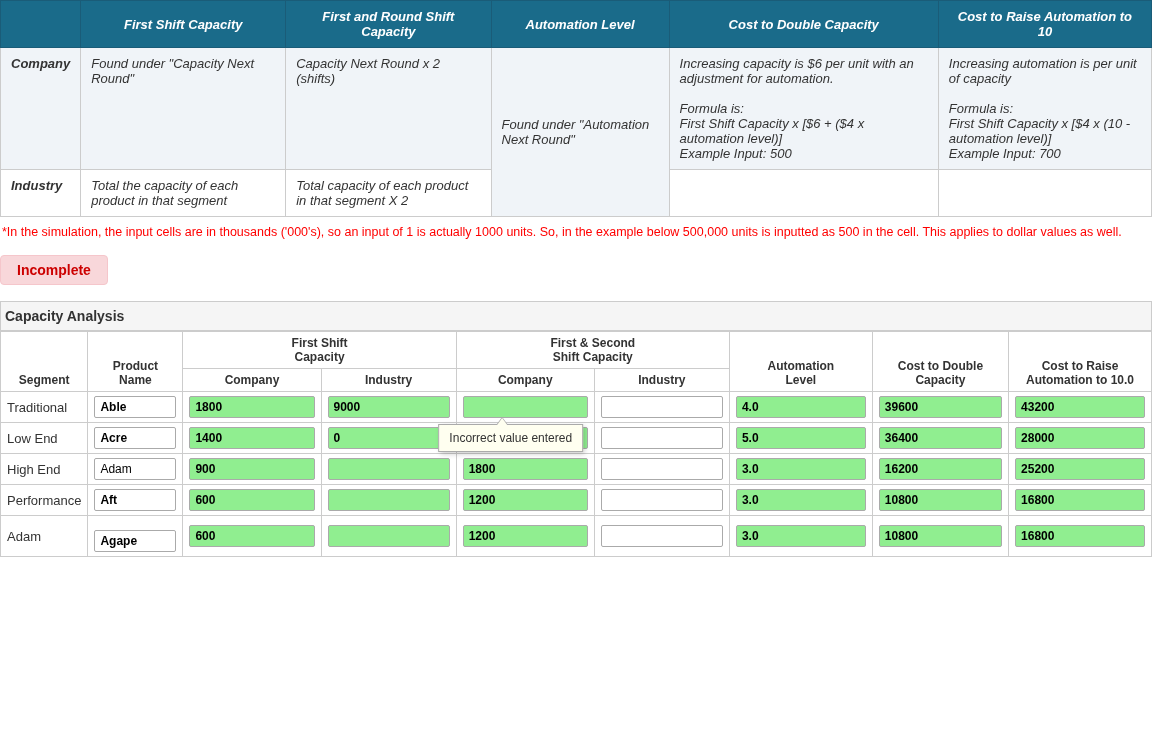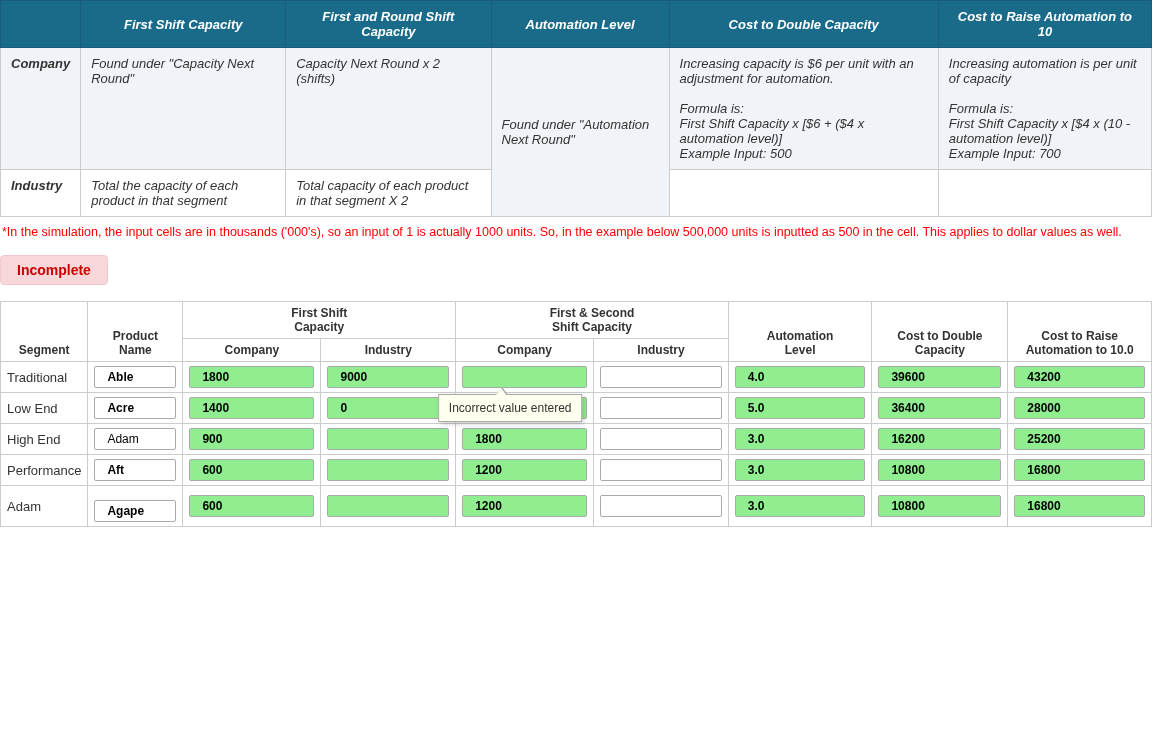--- a/index.html
+++ b/index.html
@@ -65,21 +65,21 @@
       padding: 4px 6px;
       vertical-align: middle;
     }
     .cap-table th { background: #fff; font-weight: bold; font-size: 12px; }
     .cap-table .segment-col { width: 80px; }
     .cap-table .product-col { width: 95px; }
 
     
     .cap-input {
       width: 100%;
-      padding: 3px 12px;
+      padding: 3px 5px;
       border: 1px solid #aaa;
       border-radius: 2px;
       font-size: 12px;
       background: #90ee90;
       font-weight: bold;
     }
     .cap-input.white { background: #fff; }
     .cap-input.bold-name { font-weight: bold; background: #fff; }
 
     
@@ -168,20 +168,21 @@
 
 <div class="note-text">
   *In the simulation, the input cells are in thousands ('000's), so an input of 1 is actually 1000 units. So, in the example below 500,000 units is inputted as 500 in the cell. This applies to dollar values as well.
 </div>
 
 
 <div class="incomplete-badge">Incomplete</div>
 
 
 <div class="capacity-section">
+  <div class="capacity-title">Capacity Analysis</div>
   <table class="cap-table">
     <thead>
       <tr>
         <th rowspan="2" class="segment-col" style="vertical-align:bottom;">Segment</th>
         <th rowspan="2" class="product-col" style="vertical-align:bottom;">Product<br>Name</th>
         <th colspan="2">First Shift<br>Capacity</th>
         <th colspan="2">First &amp; Second<br>Shift Capacity</th>
         <th rowspan="2" style="vertical-align:bottom;">Automation<br>Level</th>
         <th rowspan="2" style="vertical-align:bottom;">Cost to Double<br>Capacity</th>
         <th rowspan="2" style="vertical-align:bottom;">Cost to Raise<br>Automation to 10.0</th>

